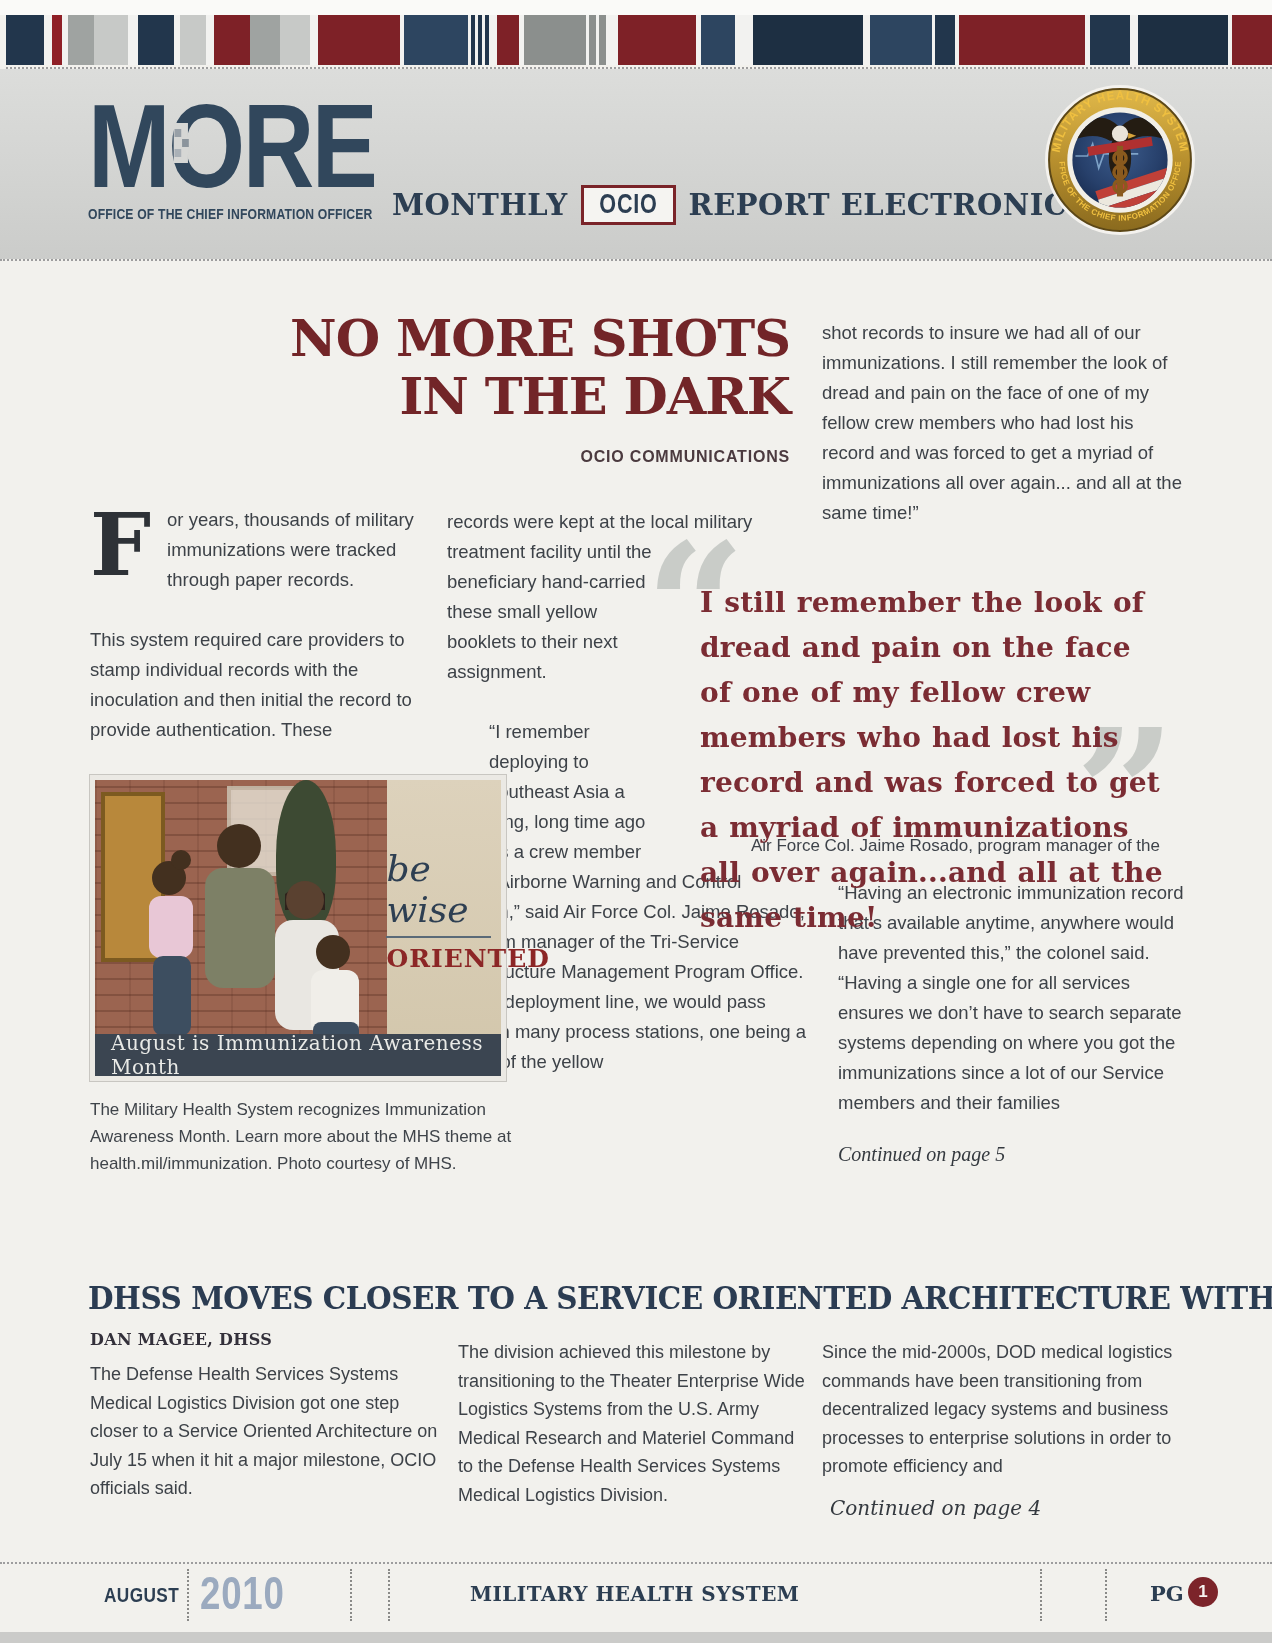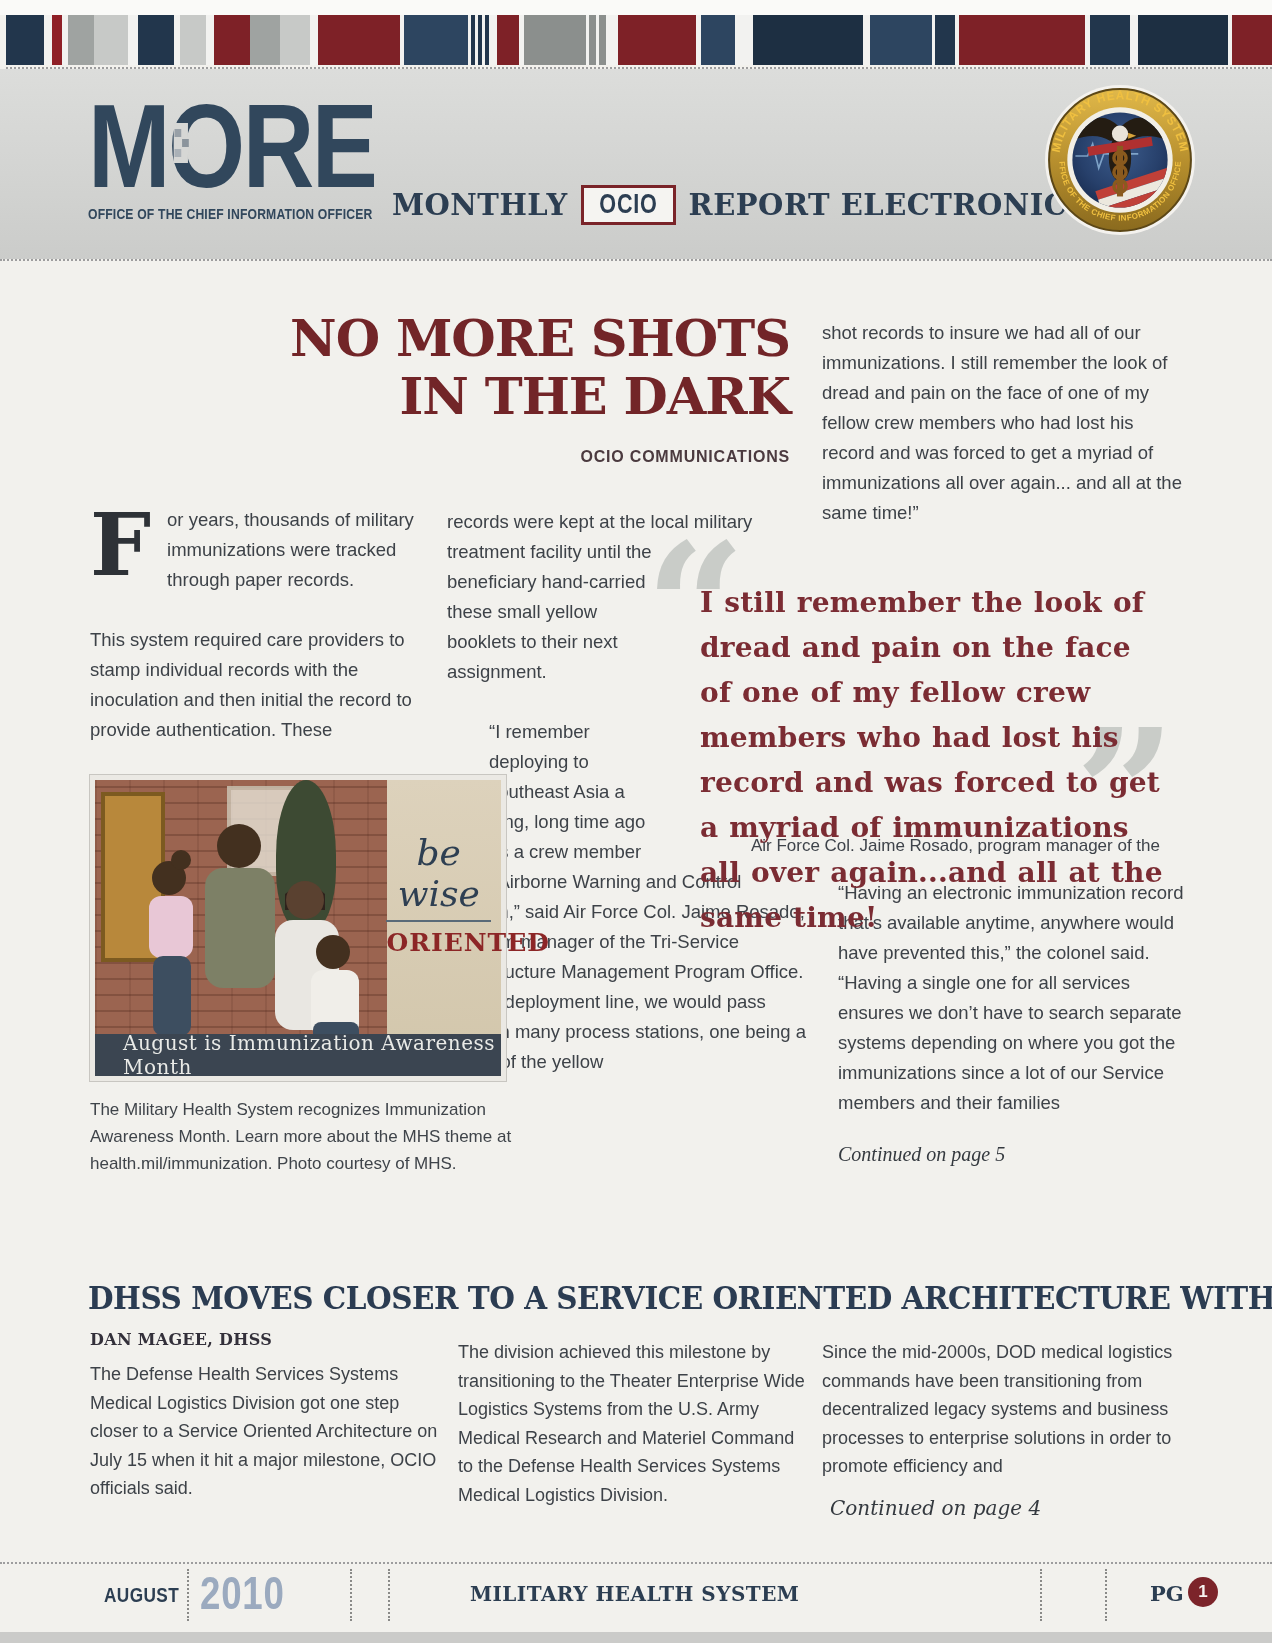--- a/index.html
+++ b/index.html
@@ -78,28 +78,28 @@
                       repeating-linear-gradient(90deg,rgba(60,25,15,.12) 0 2px,rgba(255,255,255,0) 2px 34px);}
   .ph-door{position:absolute;left:6px;top:12px;width:64px;height:170px;background:#b8883b;
      border:4px solid #7c5a20;box-sizing:border-box;}
   .ph-shrub{position:absolute;left:62%;top:0;width:60px;height:150px;border-radius:50% 50% 40% 40%;
      background:#3d4a33;}
   .ph-window{position:absolute;left:45%;top:6px;width:70px;height:90px;background:#e8e4d8;
      border:4px solid #cfc9b8;box-sizing:border-box;opacity:.8;}
   .ph-people{position:absolute;left:12px;top:36px;}
   .ph-panel{position:absolute;right:0;top:0;width:28%;height:100%;
      background:linear-gradient(180deg,#ddd2bc 0%,#d2c6ab 100%);}
-  .ph-tag{position:absolute;right:10px;top:52px;width:92%;text-align:center;}
+  .ph-tag{position:absolute;right:10px;top:68px;width:92%;}
   .ph-tag .script{font-family:"DejaVu Serif",serif;font-style:italic;font-size:36px;color:#2e3f52;
      border-bottom:2px solid #5a6a78;padding-bottom:6px;display:inline-block;}
   .ph-tag .bold{font-family:"DejaVu Serif",serif;font-weight:700;font-size:25px;color:#8c2626;
      letter-spacing:1px;margin-top:6px;}
   .ph-banner{position:absolute;left:0;right:0;bottom:0;height:42px;background:#3b4551;
      color:#e9eae7;font-family:"DejaVu Serif",serif;font-size:20px;letter-spacing:.5px;
-     display:flex;align-items:center;padding-left:28px;}
+     display:flex;align-items:center;padding-left:16px;}
   .photo-caption{position:absolute;left:90px;top:1096px;width:424px;font-size:17px;
      line-height:27px;color:#3f444a;}
 
   
   .a2-headline{position:absolute;left:88px;top:1280px;width:1130px;color:#2b3c52;
      font-family:"DejaVu Serif",serif;font-weight:700;font-size:31px;letter-spacing:-.5px;
      transform:scaleX(.95);transform-origin:left top;white-space:nowrap;}
   .a2-byline{position:absolute;left:90px;top:1330px;font-family:"DejaVu Serif",serif;
      font-weight:700;font-size:16px;color:#33303a;letter-spacing:.3px;}
   .a2text{font-size:18px;line-height:28.5px;color:#3d4248;}

